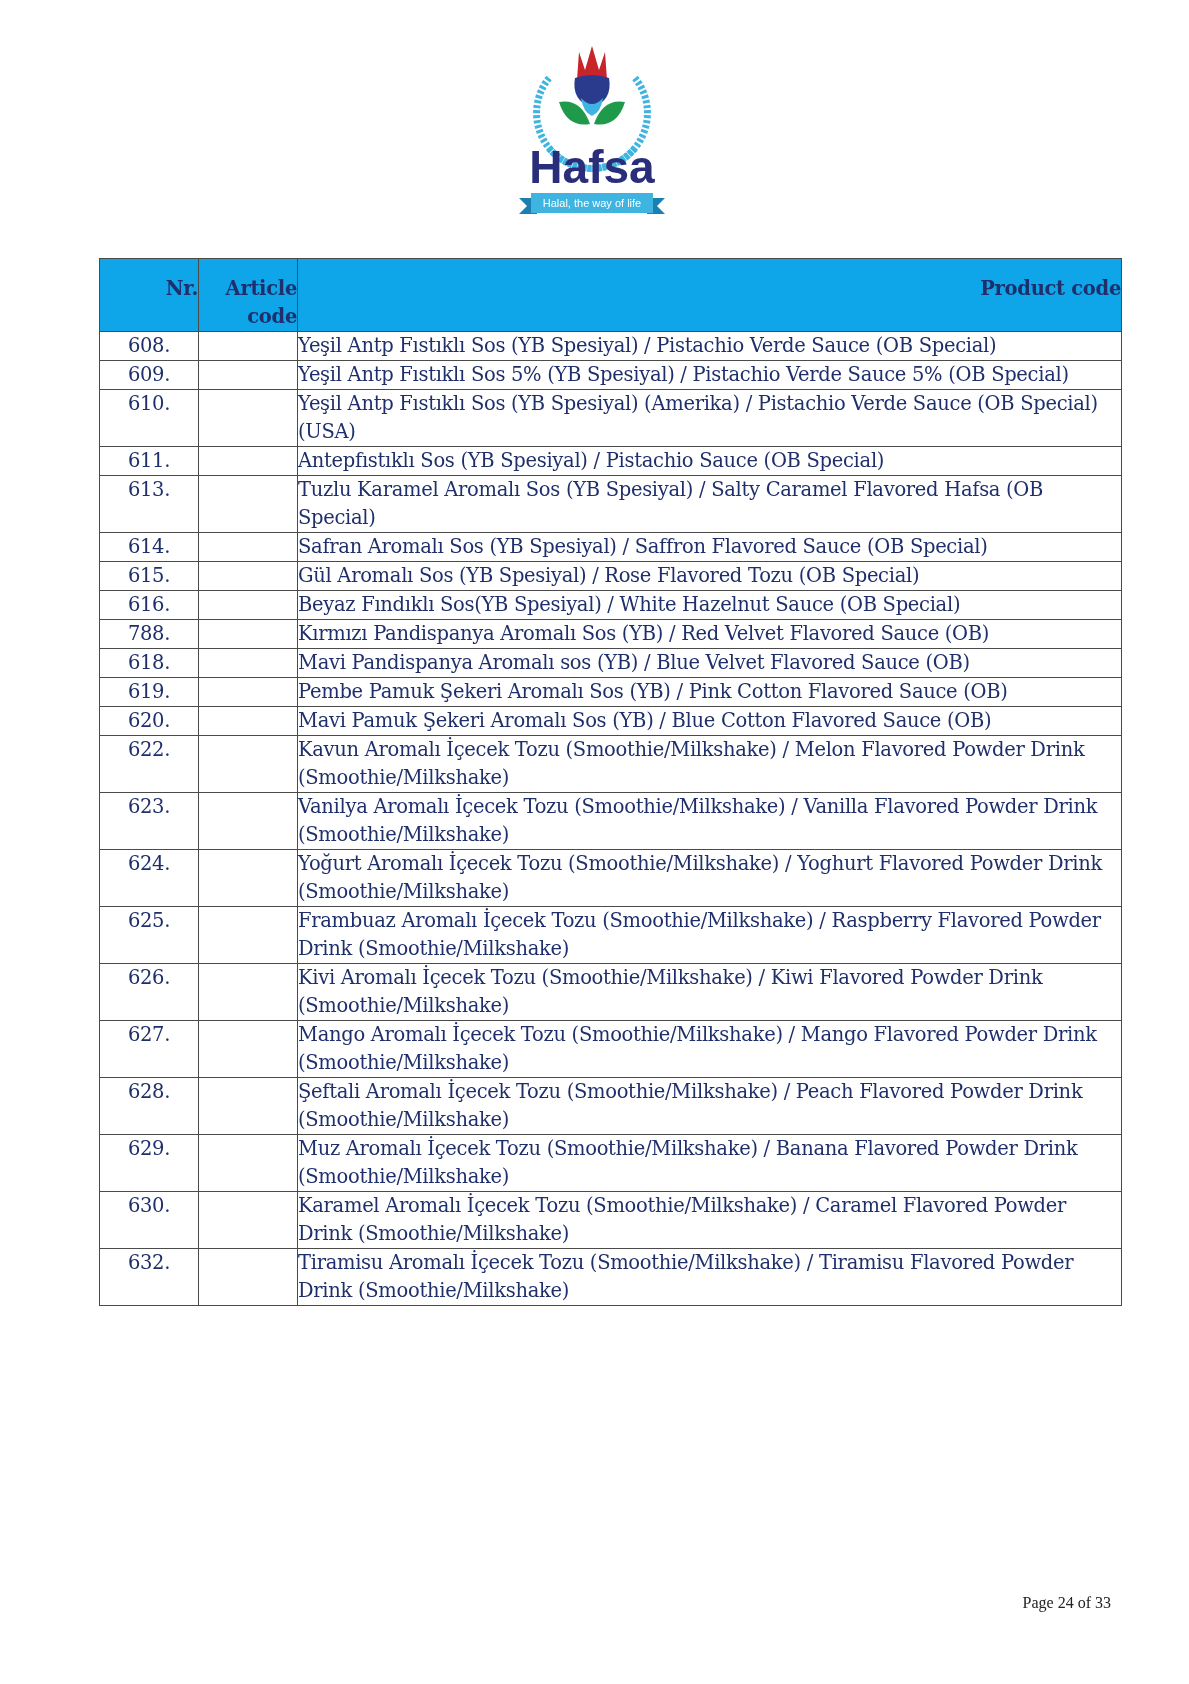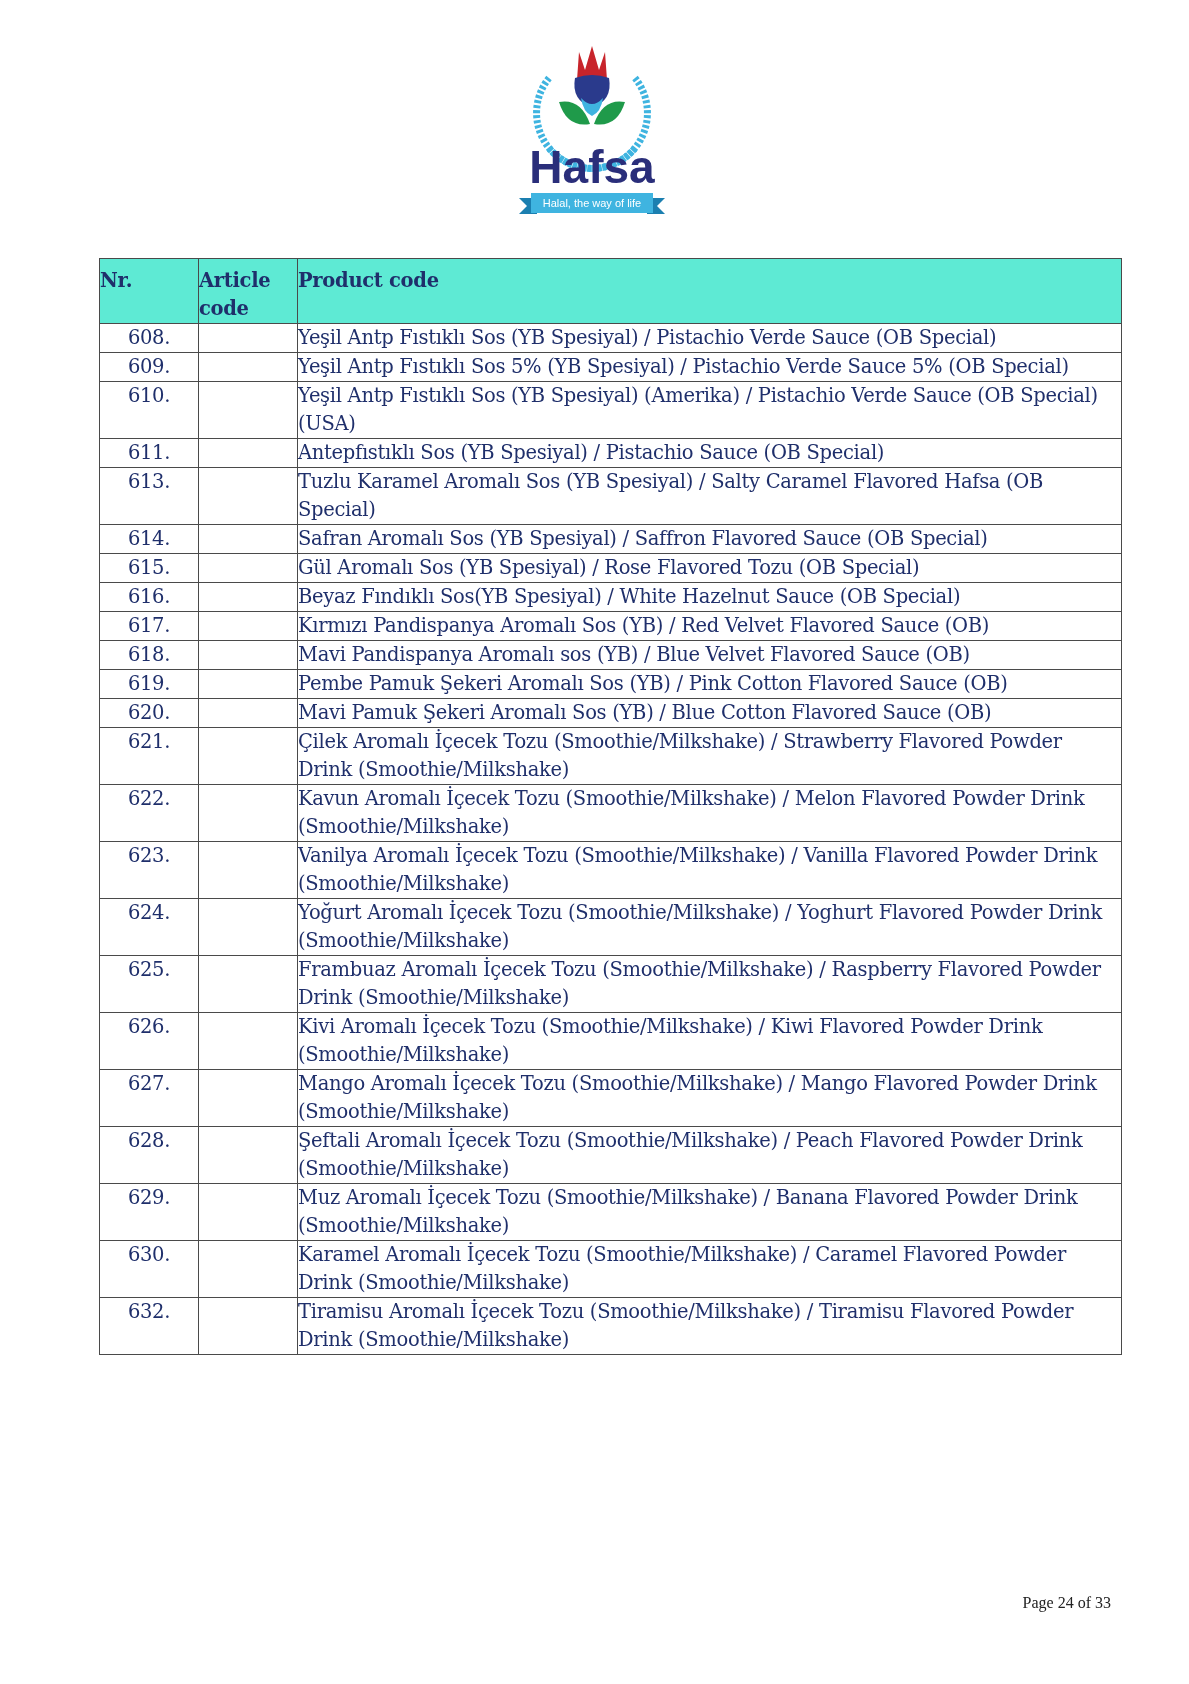--- a/index.html
+++ b/index.html
@@ -4,21 +4,21 @@
 <style>
   html, body { margin: 0; padding: 0; background: #ffffff; }
   body { width: 1189px; height: 1684px; position: relative; overflow: hidden;
          font-family: "DejaVu Serif", "Liberation Serif", serif; }
   .logo { position: absolute; left: 497px; top: 38px; width: 190px; height: 192px; }
   .logo svg { width: 100%; height: 100%; display: block; }
   table.products { position: absolute; left: 99px; top: 258px; width: 1022px;
     border-collapse: collapse; table-layout: fixed; color: #1f2f6b;
     font-family: "DejaVu Serif", "Liberation Serif", serif; font-size: 19.5px; letter-spacing: -0.3px; }
   table.products th, table.products td { border: 1.3px solid #4a4a4a; padding: 0; vertical-align: top; }
-  table.products th { background: #5eead4; font-weight: bold; text-align: left; line-height: 28px; height: 56px; padding-top: 8px; }
+  table.products th { background: #0ea5e9; font-weight: bold; text-align: right; line-height: 28px; height: 56px; padding-top: 16px; }
   table.products td { line-height: 28px; }
   col.c-nr { width: 99px; } col.c-code { width: 99px; } col.c-name { width: 824px; }
   td.nr { text-align: center; }
   td.name { padding-left: 11px; padding-right: 6px; }
   .footer { position: absolute; right: 78px; top: 1594px; font-size: 16px; color: #222;
             font-family: Liberation Serif, serif; }
 </style>
 </head>
 <body>
 
@@ -93,43 +93,38 @@
         <td class="nr">615.</td>
         <td class="code"></td>
         <td class="name">Gül Aromalı Sos (YB Spesiyal) / Rose Flavored Tozu (OB Special)</td>
       </tr>
       <tr>
         <td class="nr">616.</td>
         <td class="code"></td>
         <td class="name">Beyaz Fındıklı Sos(YB Spesiyal) / White Hazelnut Sauce (OB Special)</td>
       </tr>
       <tr>
-        <td class="nr">617.</td>
+        <td class="nr">788.</td>
         <td class="code"></td>
         <td class="name">Kırmızı Pandispanya Aromalı Sos (YB) / Red Velvet Flavored Sauce (OB)</td>
       </tr>
       <tr>
         <td class="nr">618.</td>
         <td class="code"></td>
         <td class="name">Mavi Pandispanya Aromalı sos (YB) / Blue Velvet Flavored Sauce (OB)</td>
       </tr>
       <tr>
         <td class="nr">619.</td>
         <td class="code"></td>
         <td class="name">Pembe Pamuk Şekeri Aromalı Sos (YB) / Pink Cotton Flavored Sauce (OB)</td>
       </tr>
       <tr>
         <td class="nr">620.</td>
         <td class="code"></td>
         <td class="name">Mavi Pamuk Şekeri Aromalı Sos (YB) / Blue Cotton Flavored Sauce (OB)</td>
-      </tr>
-      <tr>
-        <td class="nr">621.</td>
-        <td class="code"></td>
-        <td class="name">Çilek Aromalı İçecek Tozu (Smoothie/Milkshake) / Strawberry Flavored Powder Drink (Smoothie/Milkshake)</td>
       </tr>
       <tr>
         <td class="nr">622.</td>
         <td class="code"></td>
         <td class="name">Kavun Aromalı İçecek Tozu (Smoothie/Milkshake) / Melon Flavored Powder Drink (Smoothie/Milkshake)</td>
       </tr>
       <tr>
         <td class="nr">623.</td>
         <td class="code"></td>
         <td class="name">Vanilya Aromalı İçecek Tozu (Smoothie/Milkshake) / Vanilla Flavored Powder Drink (Smoothie/Milkshake)</td>

